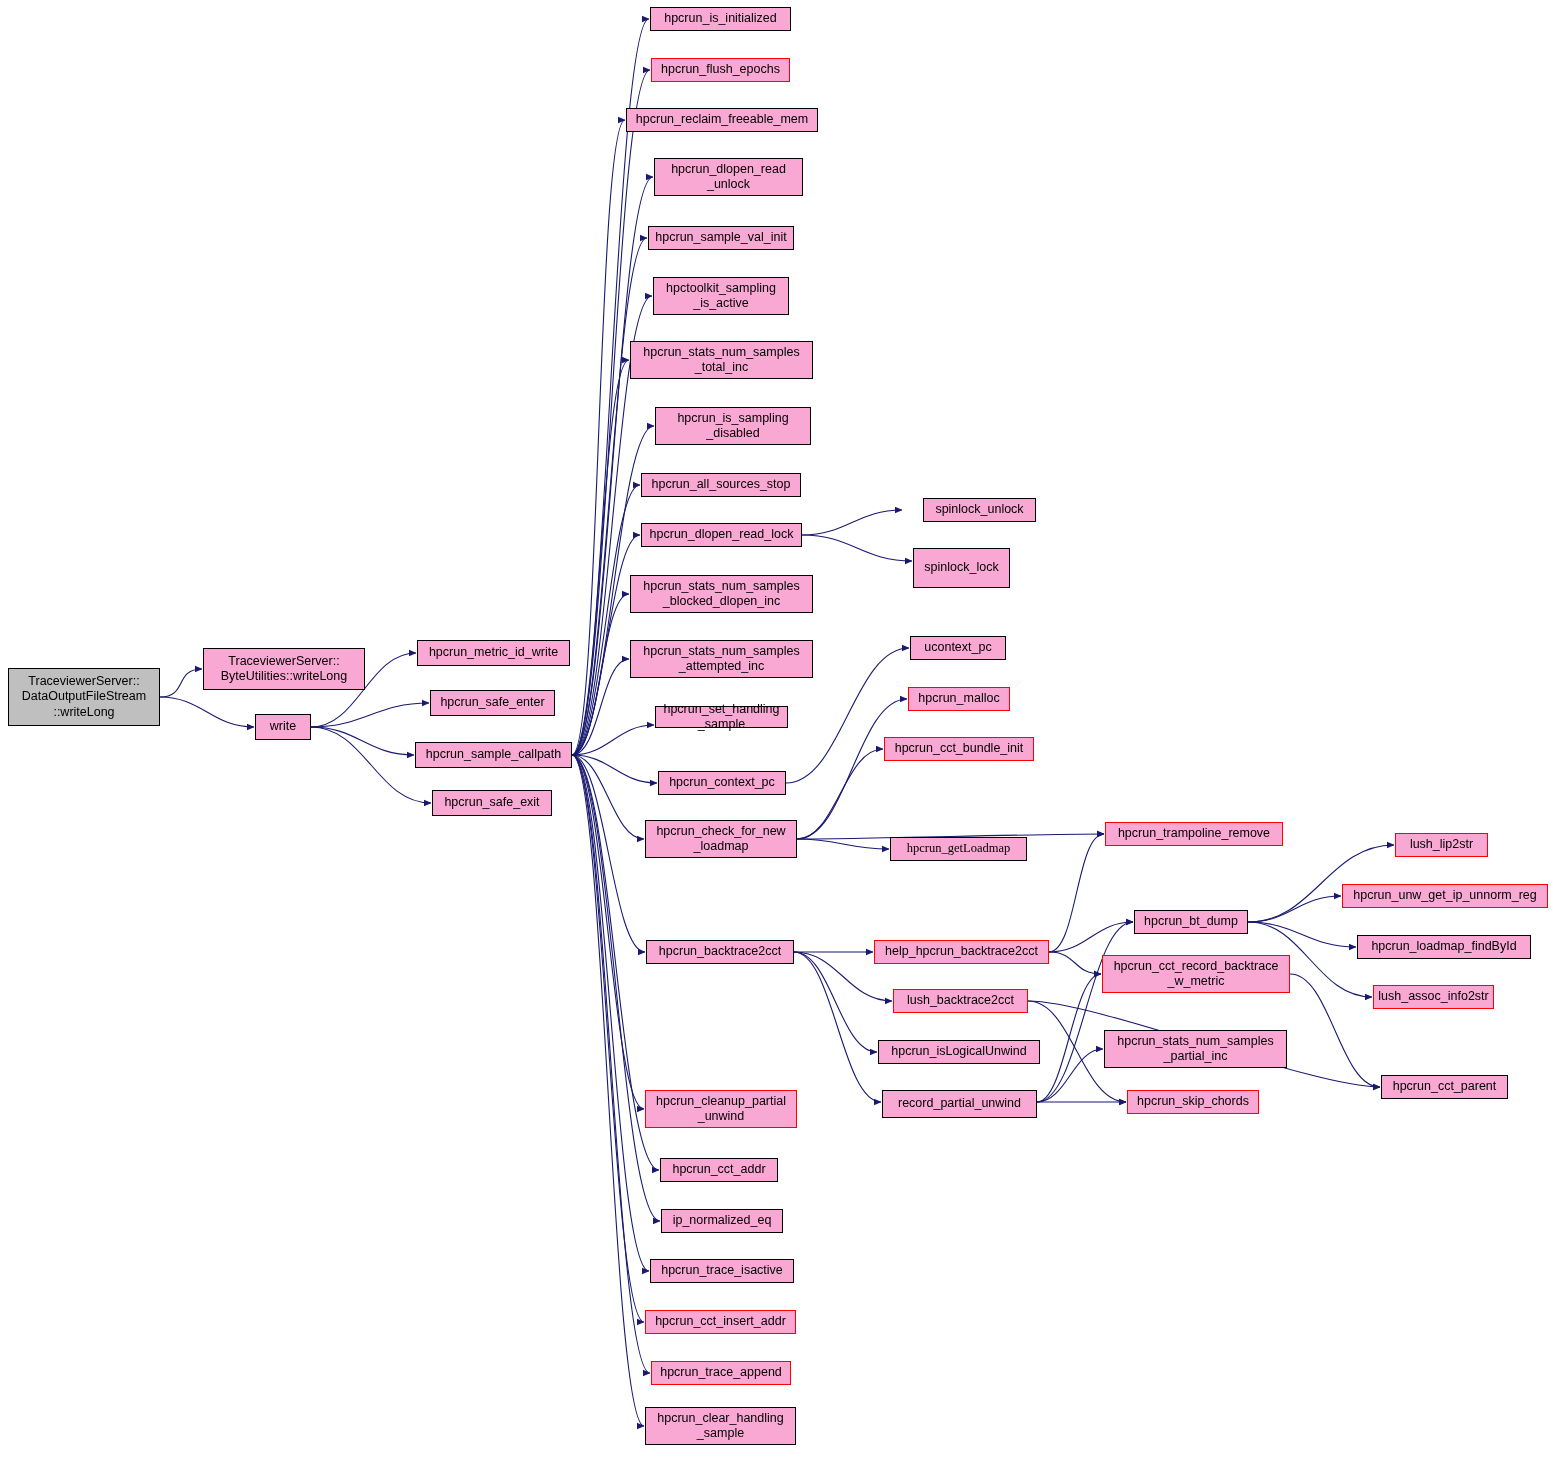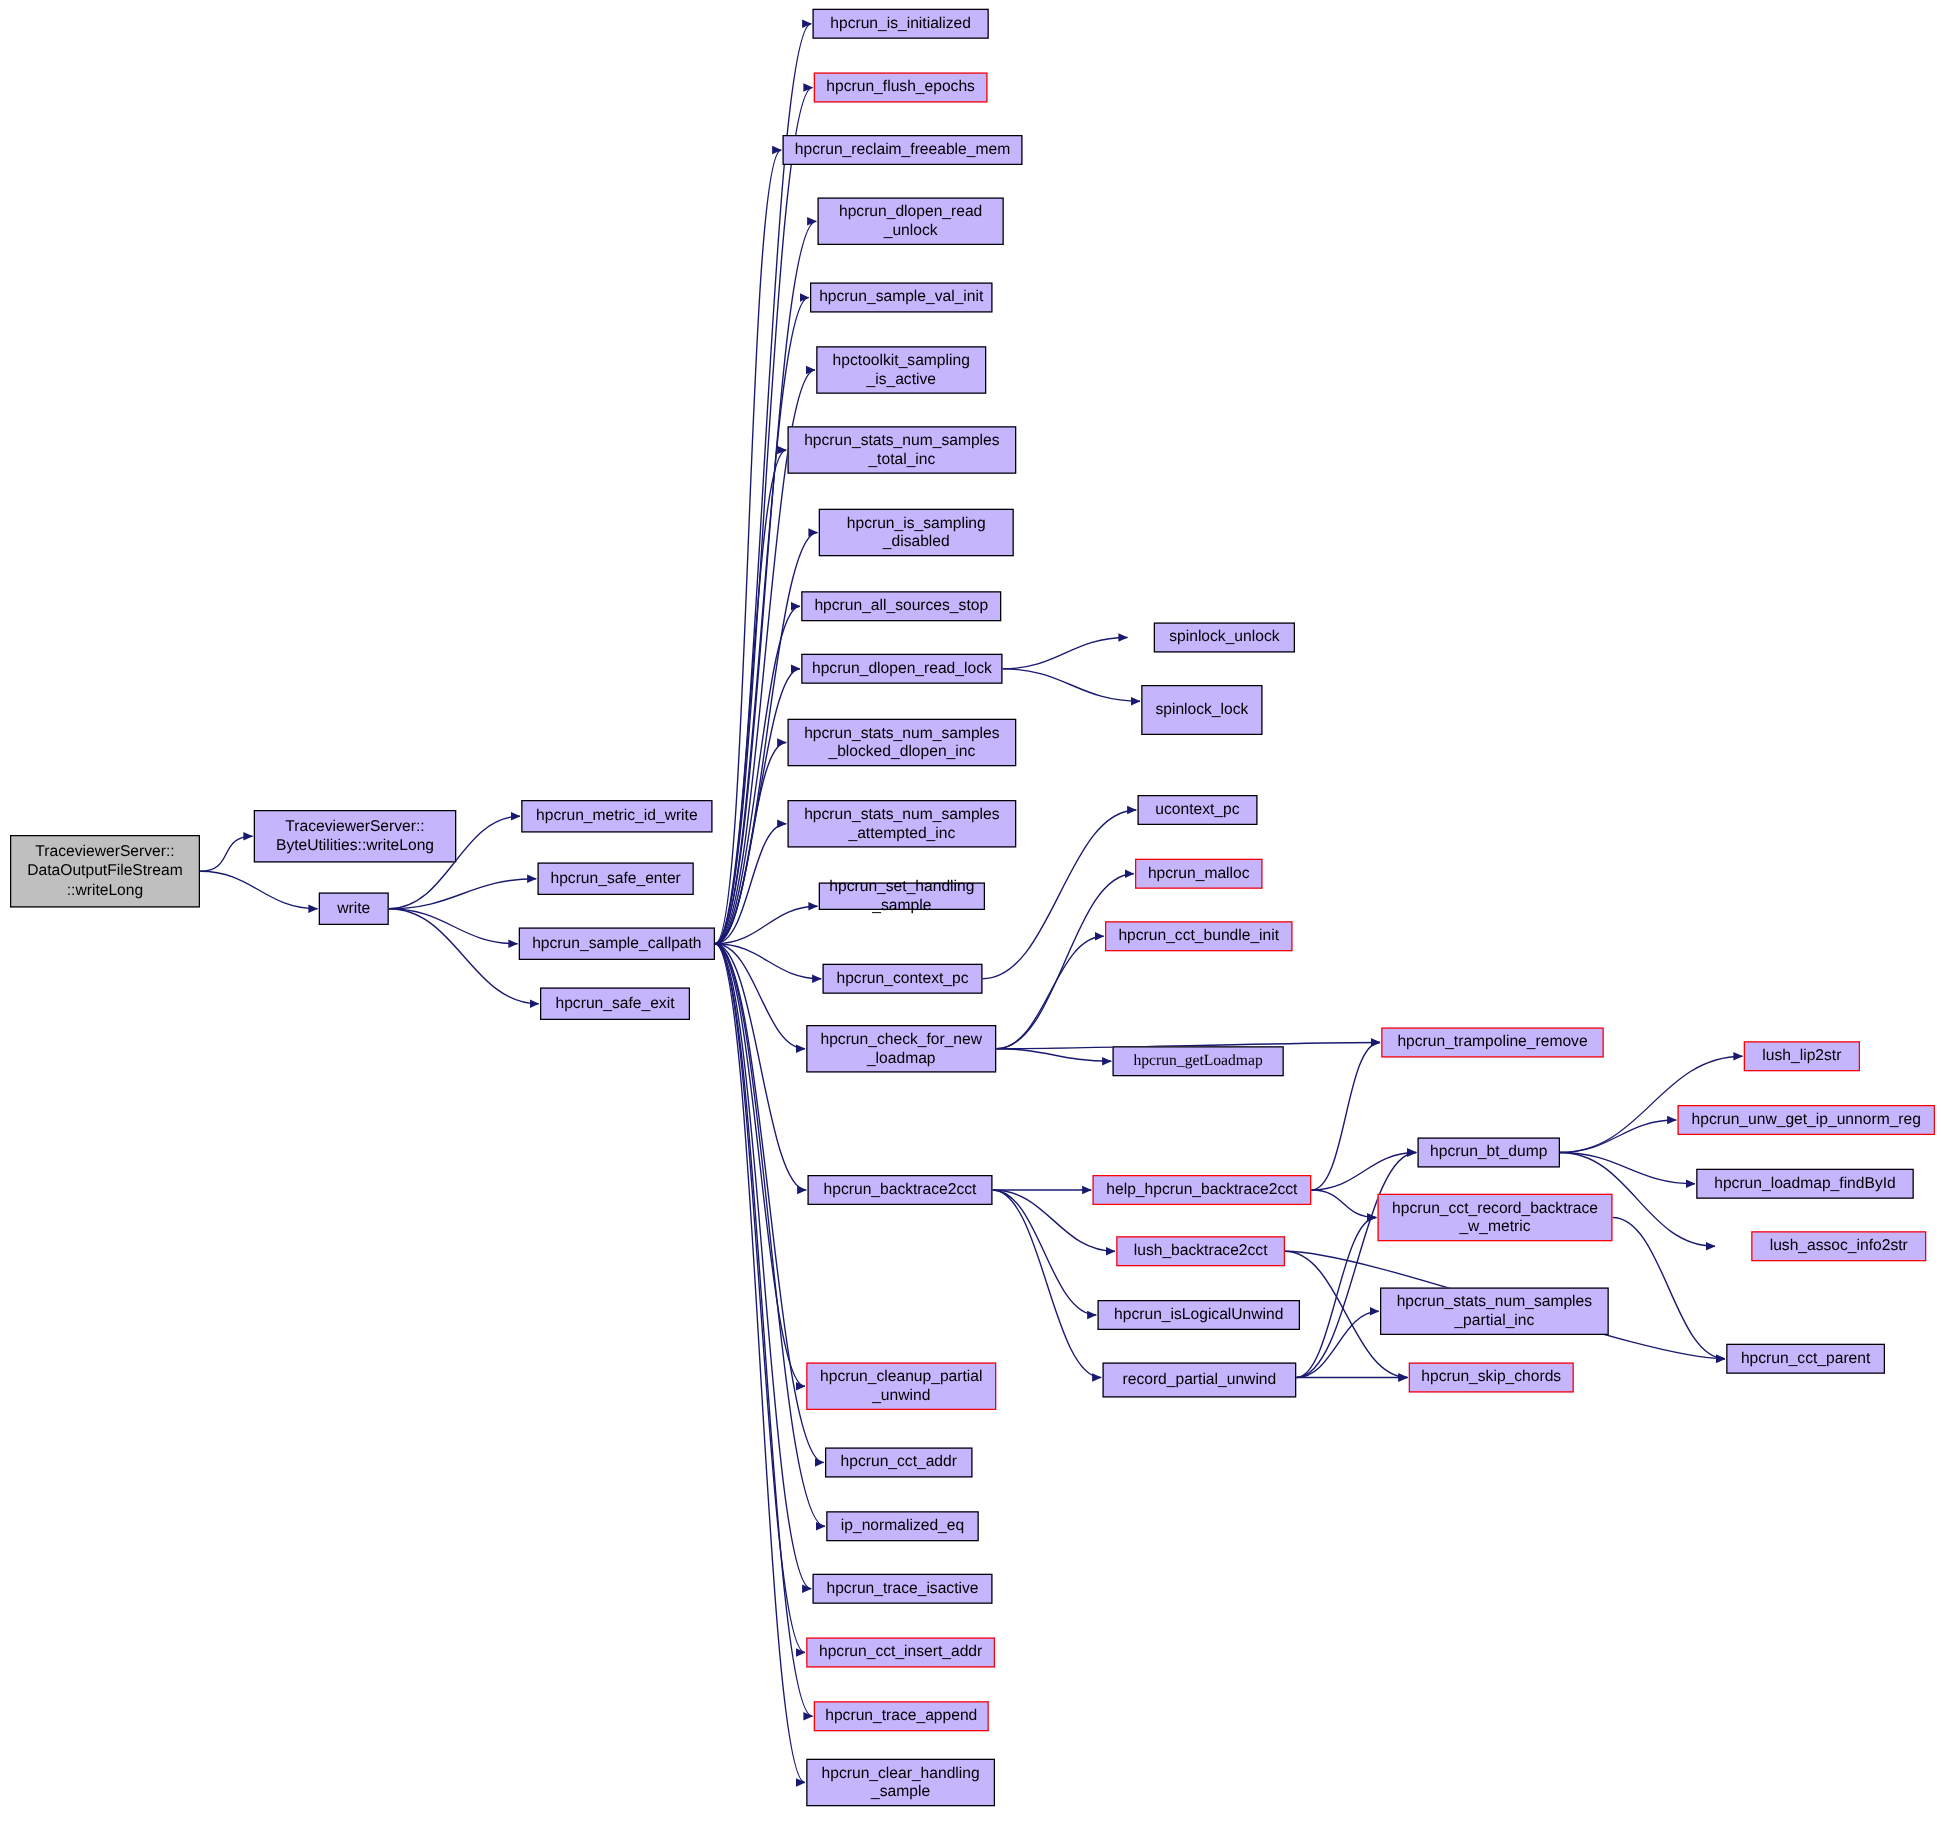--- a/index.html
+++ b/index.html
@@ -9,21 +9,21 @@
     height: 1458px;
     background: #ffffff;
     font-family: "Liberation Sans", sans-serif;
     overflow: hidden;
   }
   #edges { position: absolute; left: 0; top: 0; z-index: 0; }
   .node {
     position: absolute;
     z-index: 1;
     box-sizing: border-box;
-    background: #c4b5fd;
+    background: #f9a8d4;
     border: 1px solid #000000;
     color: #000000;
     display: flex;
     align-items: center;
     justify-content: center;
     text-align: center;
     white-space: pre-line;
     font-size: 12.5px;
     line-height: 1.22;
     padding: 1px 2px;
@@ -155,15 +155,15 @@
     <div class="node red" style="left: 1105px; top: 822px; width: 178px; height: 24px;">hpcrun_trampoline_remove</div>
     <div class="node" style="left: 1134px; top: 910px; width: 114px; height: 24px;">hpcrun_bt_dump</div>
     <div class="node red" style="left: 1102px; top: 955px; width: 188px; height: 38px;">hpcrun_cct_record_backtrace
 _w_metric</div>
     <div class="node" style="left: 1104px; top: 1030px; width: 183px; height: 38px;">hpcrun_stats_num_samples
 _partial_inc</div>
     <div class="node red" style="left: 1127px; top: 1090px; width: 132px; height: 24px;">hpcrun_skip_chords</div>
     <div class="node red" style="left: 1395px; top: 833px; width: 93px; height: 24px;">lush_lip2str</div>
     <div class="node red" style="left: 1342px; top: 884px; width: 206px; height: 24px;">hpcrun_unw_get_ip_unnorm_reg</div>
     <div class="node" style="left: 1357px; top: 935px; width: 174px; height: 24px;">hpcrun_loadmap_findById</div>
-    <div class="node red" style="left: 1373px; top: 985px; width: 140px; height: 24px; margin-left: 28px;">lush_assoc_info2str</div>
+    <div class="node red" style="left: 1373px; top: 985px; width: 121px; height: 24px;">lush_assoc_info2str</div>
     <div class="node" style="left: 1381px; top: 1075px; width: 127px; height: 24px;">hpcrun_cct_parent</div>
   </div>
 
 </body></html>

